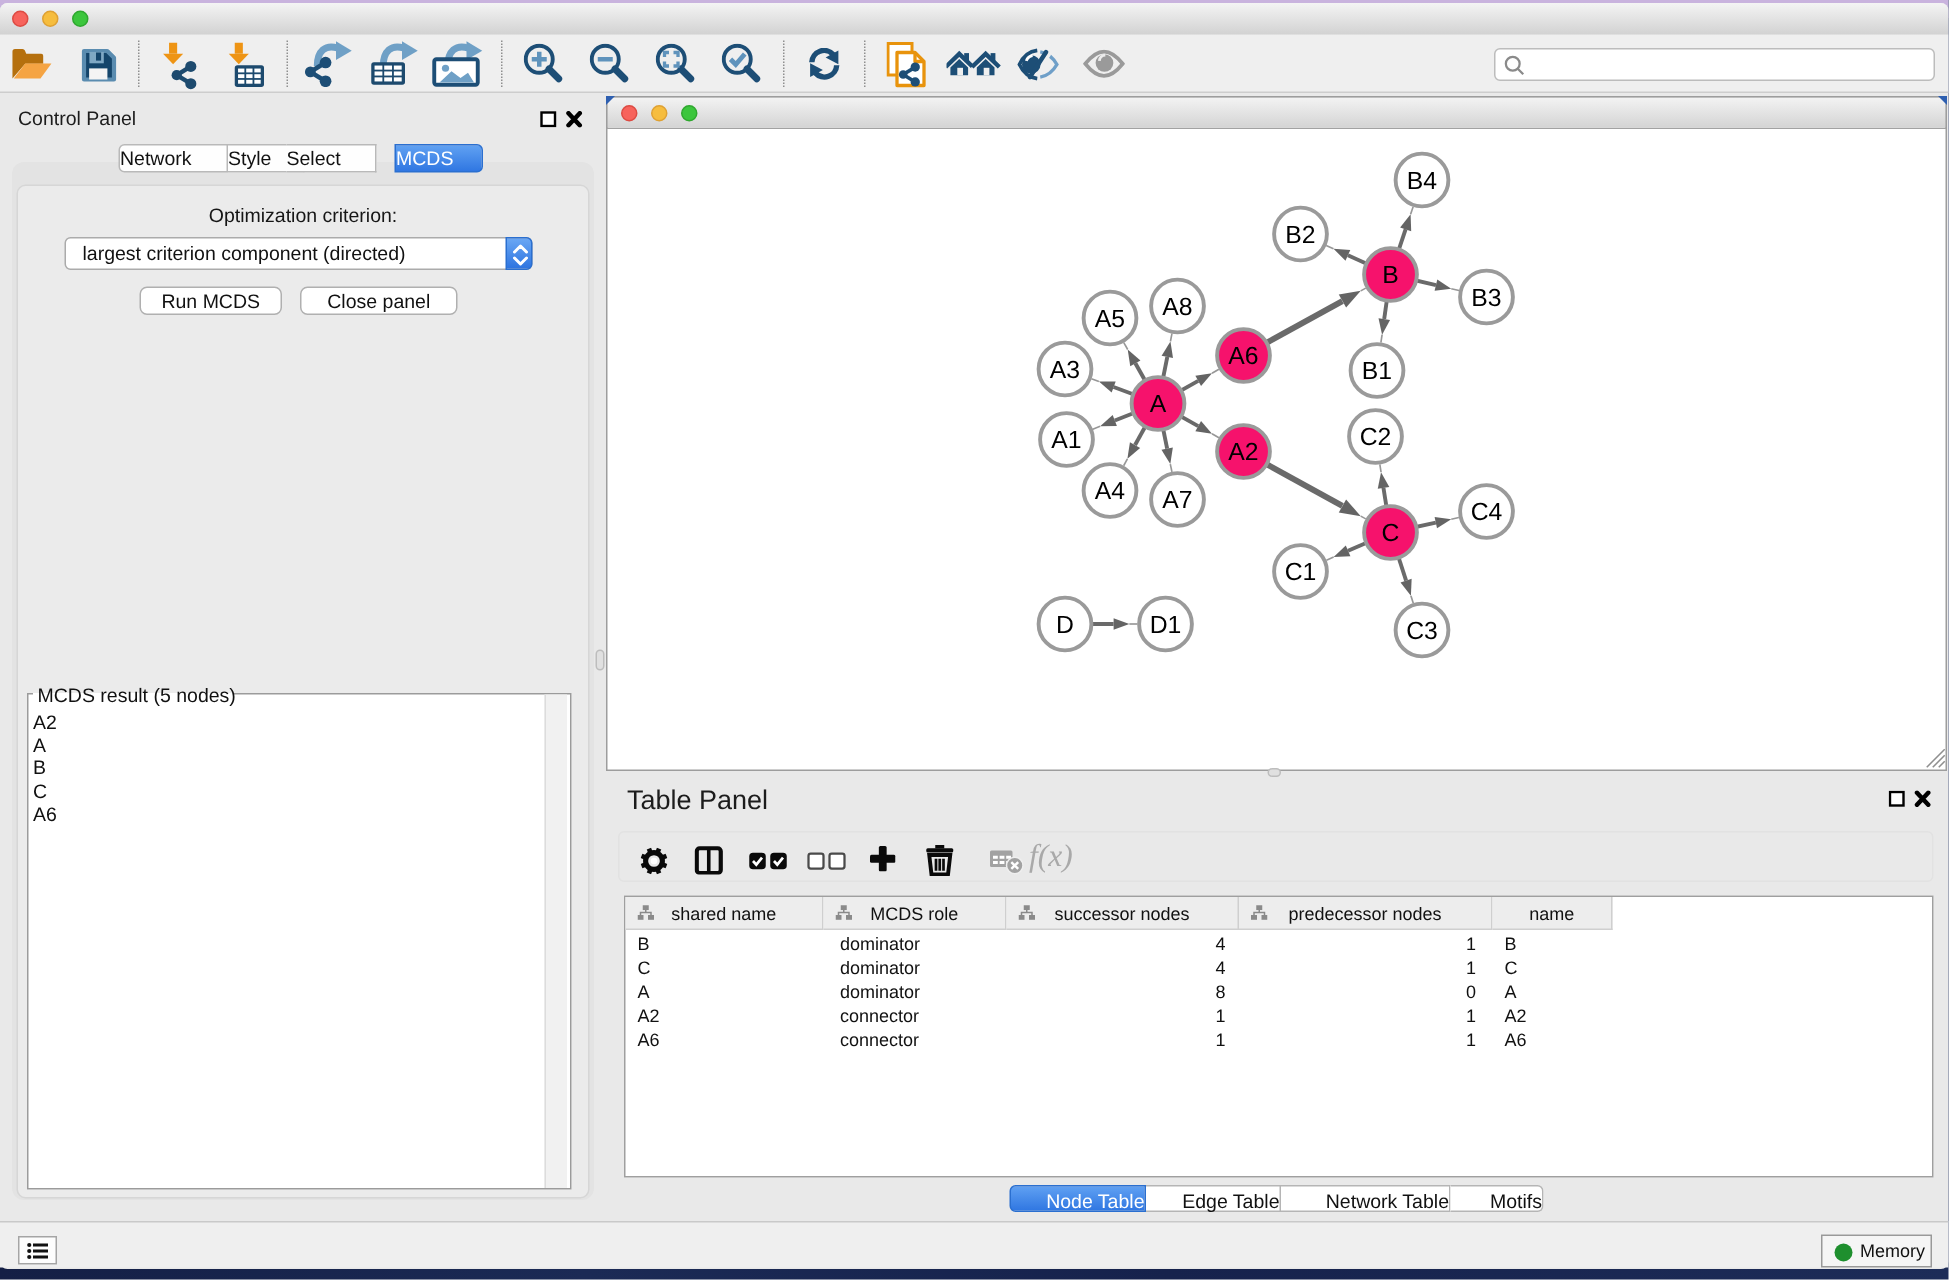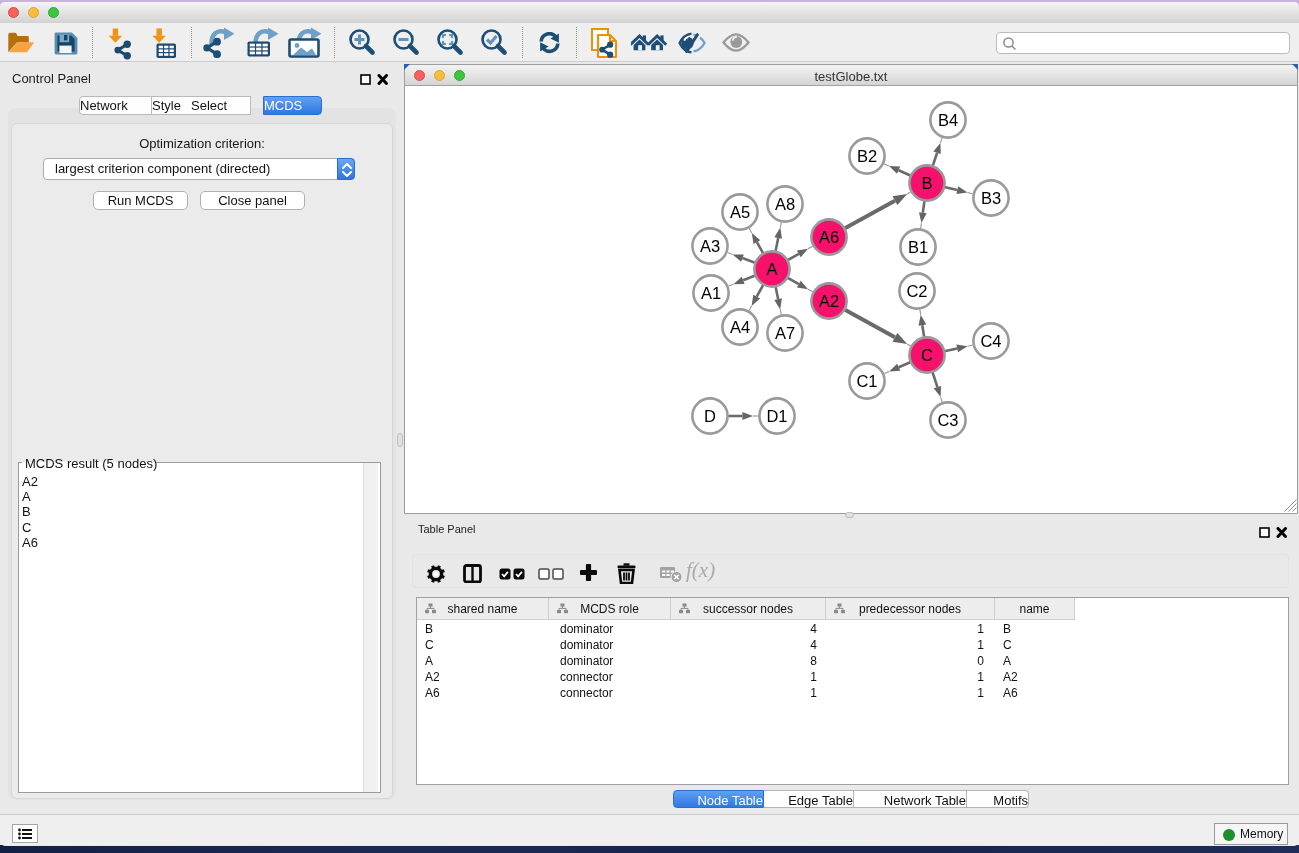--- a/index.html
+++ b/index.html
@@ -45,21 +45,21 @@
 #netwin { left:404px; top:64px; width:894px; height:450px; background:#fff; border:1px solid #9d9d9d; border-radius:5px 5px 0 0; box-shadow:0 0 0 0; }
 #nw-title { left:404px; top:64px; width:894px; height:22px; background:linear-gradient(#f3f3f3,#d4d4d4); border:1px solid #9d9d9d; border-bottom:1px solid #a2a2a2; border-radius:5px 5px 0 0; }
 #nw-title .t1 { left:8.5px; top:5px; background:#f7635c; border:1px solid #dd4b43; }
 #nw-title .t2 { left:28.5px; top:5px; background:#f6bd3e; border:1px solid #dfa133; }
 #nw-title .t3 { left:48.5px; top:5px; background:#3cc63d; border:1px solid #2fa82f; }
 #nw-titletext { width:100%; text-align:center; top:4px; font-size:13px; color:#333; }
 #graph-holder { left:405px; top:86px; width:892px; height:427px; }
 
 .knob { position:absolute; background:#e0e0e0; border:1px solid #bdbdbd; border-radius:3px; }
 
-#tp-title { left:418px; top:523px; font-size:11px; color:#1c1c1c; }
+#tp-title { left:418px; top:523px; font-size:18px; color:#1c1c1c; }
 #tp-toolbar { left:412px; top:554px; width:877px; height:34px; background:#e9e9e9; border:1px solid #e2e2e2; border-radius:4px; }
 #tbl { left:416px; top:597px; width:873px; height:188px; background:#fff; border:1px solid #9f9f9f; }
 .th { position:absolute; top:598px; height:22px; background:#ededed; border-right:1px solid #cfcfcf; border-bottom:1px solid #cfcfcf; font-size:12px; color:#111; text-align:center; line-height:22px; }
 .tr { position:absolute; font-size:12px; color:#111; }
 
 .btab { position:absolute; top:790px; height:18px; font-size:13px; color:#111; background:#fff; border:1px solid #b5b5b5; text-align:right; line-height:19px; }
 #btab1 { left:673px; width:91px; background:linear-gradient(#5fa0f2,#3077e2); color:#fff; border-color:#2a6fd0; border-radius:4px 0 0 4px; }
 #btab2 { left:764px; width:90px; border-left:none; }
 #btab3 { left:854px; width:113px; border-left:none; }
 #btab4 { left:967px; width:62px; border-left:none; border-radius:0 4px 4px 0; }
@@ -264,21 +264,20 @@
 <div class="abs" id="legendcover2"></div>
 <div class="abs" id="mcds-scroll"></div>
 <div class="abs" id="legend">MCDS result (5 nodes)</div>
 <div class="abs" id="mcds-list">A2<br>A<br>B<br>C<br>A6</div>
 
 <div class="abs" id="netwin"></div>
 <div class="abs" id="nw-title">
   <div class="tl t1"></div>
     <div class="tl t2"></div>
     <div class="tl t3"></div>
-  <div class="abs" id="nw-titletext">testGlobe.txt</div>
 </div>
 <div class="abs" id="graph-holder"><svg id="graph" width="892" height="427" font-family="Liberation Sans, sans-serif">
       <line x1="367.0" y1="183.0" x2="351.9" y2="156.2" stroke="#6a6a6a" stroke-width="2.6"></line>
       <line x1="346.8" y1="147.0" x2="344.2" y2="142.4" stroke="#979797" stroke-width="1.1"></line>
       <polygon points="346.8,147.0 355.3,154.3 348.5,158.1" fill="#646464"></polygon>
       <line x1="367.0" y1="183.0" x2="373.2" y2="151.9" stroke="#6a6a6a" stroke-width="2.6"></line>
       <line x1="375.3" y1="141.6" x2="376.3" y2="136.4" stroke="#979797" stroke-width="1.1"></line>
       <polygon points="375.3,141.6 377.0,152.7 369.4,151.2" fill="#646464"></polygon>
       <line x1="367.0" y1="183.0" x2="337.4" y2="172.0" stroke="#6a6a6a" stroke-width="2.6"></line>
       <line x1="327.6" y1="168.4" x2="322.6" y2="166.5" stroke="#979797" stroke-width="1.1"></line>

